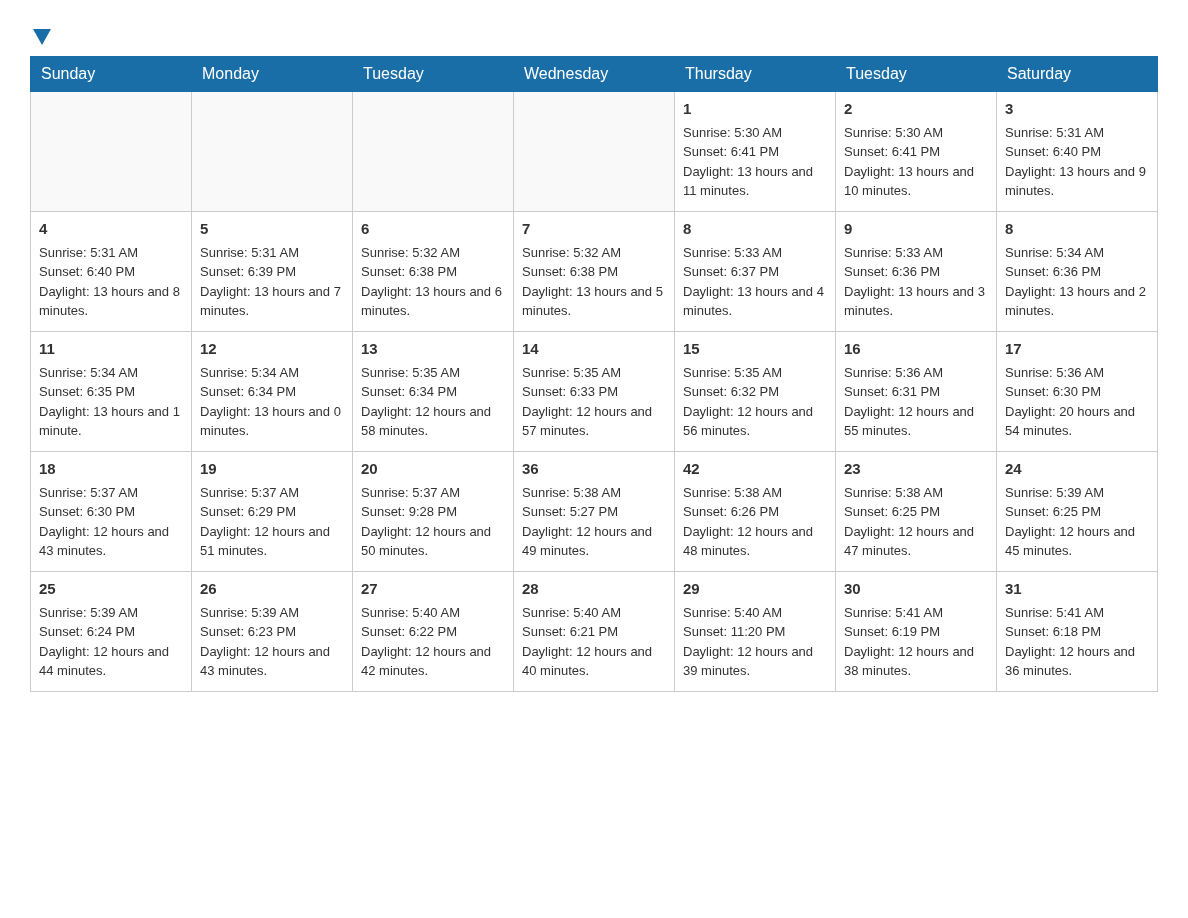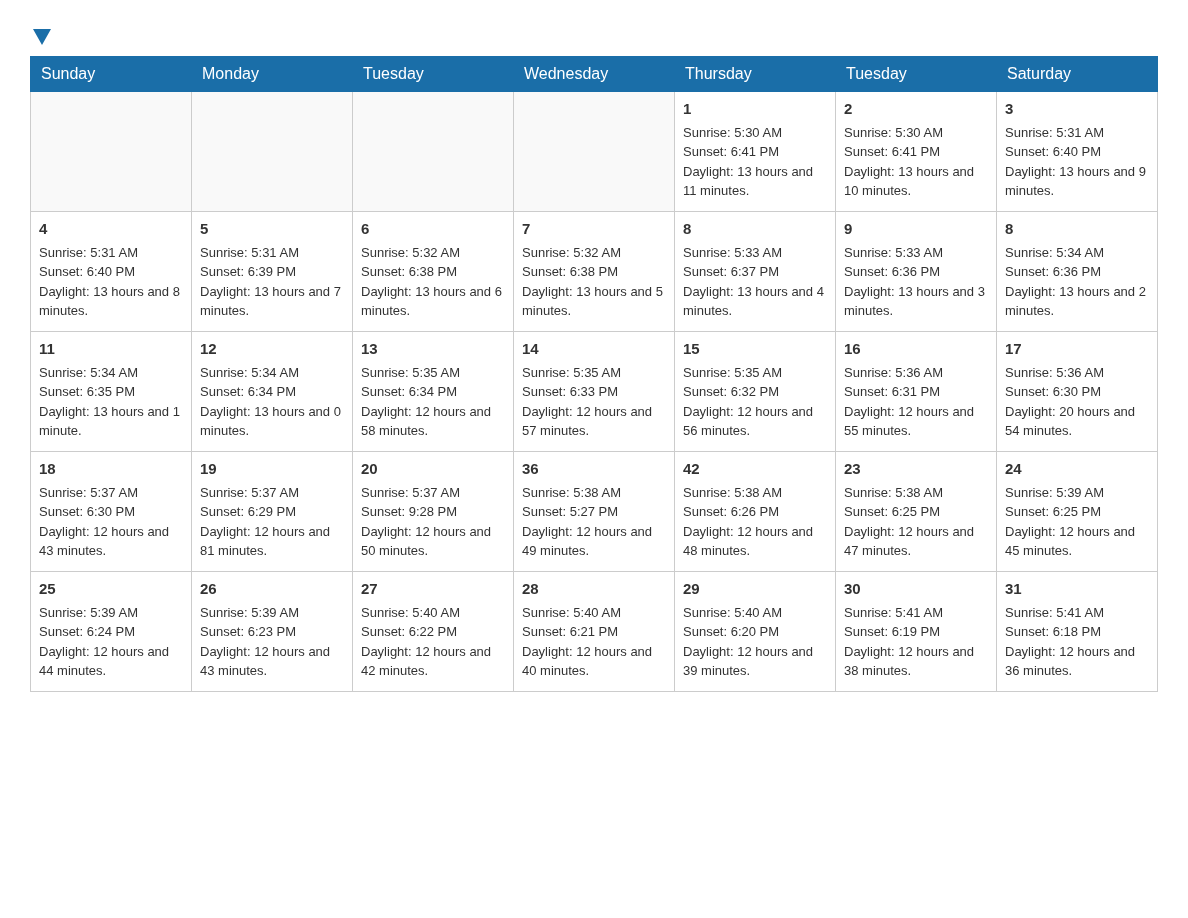--- a/index.html
+++ b/index.html
@@ -133,30 +133,30 @@
         <td><span class="day-num">11</span><span>Sunrise: 5:34 AM</span><br><span>Sunset: 6:35 PM</span><br><span>Daylight: 13 hours and 1 minute.</span></td>
         <td><span class="day-num">12</span><span>Sunrise: 5:34 AM</span><br><span>Sunset: 6:34 PM</span><br><span>Daylight: 13 hours and 0 minutes.</span></td>
         <td><span class="day-num">13</span><span>Sunrise: 5:35 AM</span><br><span>Sunset: 6:34 PM</span><br><span>Daylight: 12 hours and 58 minutes.</span></td>
         <td><span class="day-num">14</span><span>Sunrise: 5:35 AM</span><br><span>Sunset: 6:33 PM</span><br><span>Daylight: 12 hours and 57 minutes.</span></td>
         <td><span class="day-num">15</span><span>Sunrise: 5:35 AM</span><br><span>Sunset: 6:32 PM</span><br><span>Daylight: 12 hours and 56 minutes.</span></td>
         <td><span class="day-num">16</span><span>Sunrise: 5:36 AM</span><br><span>Sunset: 6:31 PM</span><br><span>Daylight: 12 hours and 55 minutes.</span></td>
         <td><span class="day-num">17</span><span>Sunrise: 5:36 AM</span><br><span>Sunset: 6:30 PM</span><br><span>Daylight: 20 hours and 54 minutes.</span></td>
       </tr>
       <tr>
         <td><span class="day-num">18</span><span>Sunrise: 5:37 AM</span><br><span>Sunset: 6:30 PM</span><br><span>Daylight: 12 hours and 43 minutes.</span></td>
-        <td><span class="day-num">19</span><span>Sunrise: 5:37 AM</span><br><span>Sunset: 6:29 PM</span><br><span>Daylight: 12 hours and 81 minutes.</span></td>
+        <td><span class="day-num">19</span><span>Sunrise: 5:37 AM</span><br><span>Sunset: 6:29 PM</span><br><span>Daylight: 12 hours and 51 minutes.</span></td>
         <td><span class="day-num">20</span><span>Sunrise: 5:37 AM</span><br><span>Sunset: 9:28 PM</span><br><span>Daylight: 12 hours and 50 minutes.</span></td>
         <td><span class="day-num">36</span><span>Sunrise: 5:38 AM</span><br><span>Sunset: 5:27 PM</span><br><span>Daylight: 12 hours and 49 minutes.</span></td>
         <td><span class="day-num">42</span><span>Sunrise: 5:38 AM</span><br><span>Sunset: 6:26 PM</span><br><span>Daylight: 12 hours and 48 minutes.</span></td>
         <td><span class="day-num">23</span><span>Sunrise: 5:38 AM</span><br><span>Sunset: 6:25 PM</span><br><span>Daylight: 12 hours and 47 minutes.</span></td>
         <td><span class="day-num">24</span><span>Sunrise: 5:39 AM</span><br><span>Sunset: 6:25 PM</span><br><span>Daylight: 12 hours and 45 minutes.</span></td>
       </tr>
       <tr>
         <td><span class="day-num">25</span><span>Sunrise: 5:39 AM</span><br><span>Sunset: 6:24 PM</span><br><span>Daylight: 12 hours and 44 minutes.</span></td>
         <td><span class="day-num">26</span><span>Sunrise: 5:39 AM</span><br><span>Sunset: 6:23 PM</span><br><span>Daylight: 12 hours and 43 minutes.</span></td>
         <td><span class="day-num">27</span><span>Sunrise: 5:40 AM</span><br><span>Sunset: 6:22 PM</span><br><span>Daylight: 12 hours and 42 minutes.</span></td>
         <td><span class="day-num">28</span><span>Sunrise: 5:40 AM</span><br><span>Sunset: 6:21 PM</span><br><span>Daylight: 12 hours and 40 minutes.</span></td>
-        <td><span class="day-num">29</span><span>Sunrise: 5:40 AM</span><br><span>Sunset: 6:20 PM</span><br><span>Daylight: 12 hours and 39 minutes.</span></td>
+        <td><span class="day-num">29</span><span>Sunrise: 5:40 AM</span><br><span>Sunset: 11:20 PM</span><br><span>Daylight: 12 hours and 39 minutes.</span></td>
         <td><span class="day-num">30</span><span>Sunrise: 5:41 AM</span><br><span>Sunset: 6:19 PM</span><br><span>Daylight: 12 hours and 38 minutes.</span></td>
         <td><span class="day-num">31</span><span>Sunrise: 5:41 AM</span><br><span>Sunset: 6:18 PM</span><br><span>Daylight: 12 hours and 36 minutes.</span></td>
       </tr>
     </tbody>
 </table>
 
 </body></html>

